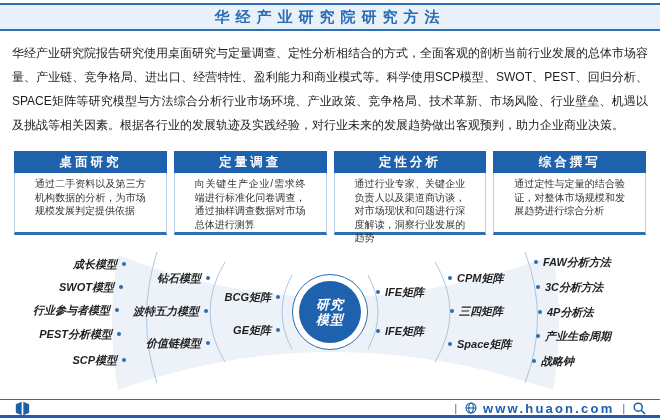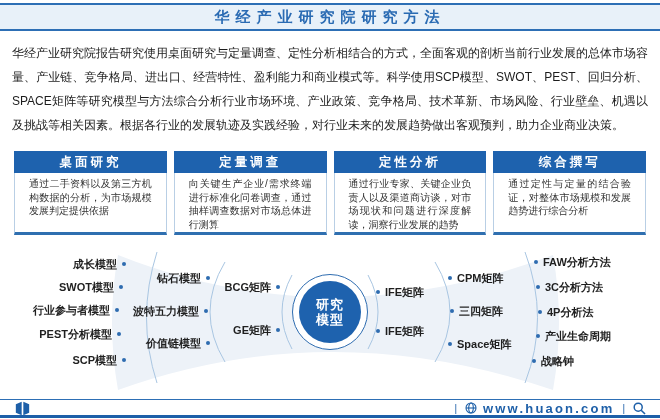--- a/index.html
+++ b/index.html
@@ -26,37 +26,37 @@
   .methods{
     margin:14px 14px 0;display:grid;grid-template-columns:repeat(4,1fr);gap:7px;
   }
   .method-card{display:flex;flex-direction:column;}
   .method-card__header{
     background:#1e62ae;color:#fff;font-size:12.5px;font-weight:bold;
     letter-spacing:3px;text-align:center;line-height:22px;height:22px;
   }
   .method-card__body{
     border:1px solid #b9cfe5;border-top:none;border-bottom:3px solid #2f6fb0;
-    background:#fff;height:53px;padding:4px 14px 2px;
+    background:#fff;height:53px;padding:4px 20px 2px;
     font-size:10px;line-height:13.5px;color:#333;text-align:justify;
   }
   
   .diagram{position:absolute;left:0;top:236px;width:660px;height:158px;}
   .diagram svg.bg{position:absolute;left:0;top:0;}
   .center-circle{
     position:absolute;left:292px;top:38px;width:76px;height:76px;
     border:1.5px solid #2e6cb0;border-radius:50%;background:#fff;
     box-sizing:border-box;display:flex;align-items:center;justify-content:center;
   }
   .center-circle__inner{
     width:62px;height:62px;border-radius:50%;background:#1e62ae;
     display:flex;flex-direction:column;align-items:center;justify-content:center;
-    color:#fff;font-size:13px;font-weight:bold;letter-spacing:1px;line-height:15px;
-  }
-  .di{position:absolute;display:flex;align-items:center;gap:5px;height:16px;white-space:nowrap;}
+    color:#fff;font-size:13px;font-weight:bold;letter-spacing:1px;line-height:15px;font-style:italic;
+  }
+  .di{position:absolute;display:flex;align-items:center;gap:5px;height:16px;white-space:nowrap;font-style:italic;}
   .di-label{font-size:11px;font-weight:600;color:#1f1f1f;line-height:16px;}
   .dot{width:4px;height:4px;border-radius:50%;background:#2e6cb0;flex:0 0 auto;}
   
   .footer{
     position:absolute;left:0;top:399px;width:660px;height:14px;
     border-top:1.5px solid #2d6fb5;border-bottom:3px solid #1d5fa8;
     box-sizing:content-box;display:flex;align-items:center;padding:1px 14px 0;
     width:632px;
   }
   .footer .slogan{font-size:9.5px;font-weight:bold;color:#1d5fa8;letter-spacing:2.6px;margin-left:8px;}
@@ -140,21 +140,21 @@
       </div>
     <div class="di" style="top:67px;right:452px">
         <span class="di-label">波特五力模型</span>
         <span class="dot"></span>
       </div>
     <div class="di" style="top:99px;right:450px">
         <span class="di-label">价值链模型</span>
         <span class="dot"></span>
       </div>
 
-    <div class="di" style="top:43px;right:380px">
+    <div class="di" style="top:53px;right:380px">
         <span class="di-label">BCG矩阵</span>
         <span class="dot"></span>
       </div>
     <div class="di" style="top:86px;right:380px">
         <span class="di-label">GE矩阵</span>
         <span class="dot"></span>
       </div>
 
     <div class="di" style="top:48px;left:376px">
         <span class="dot"></span>

